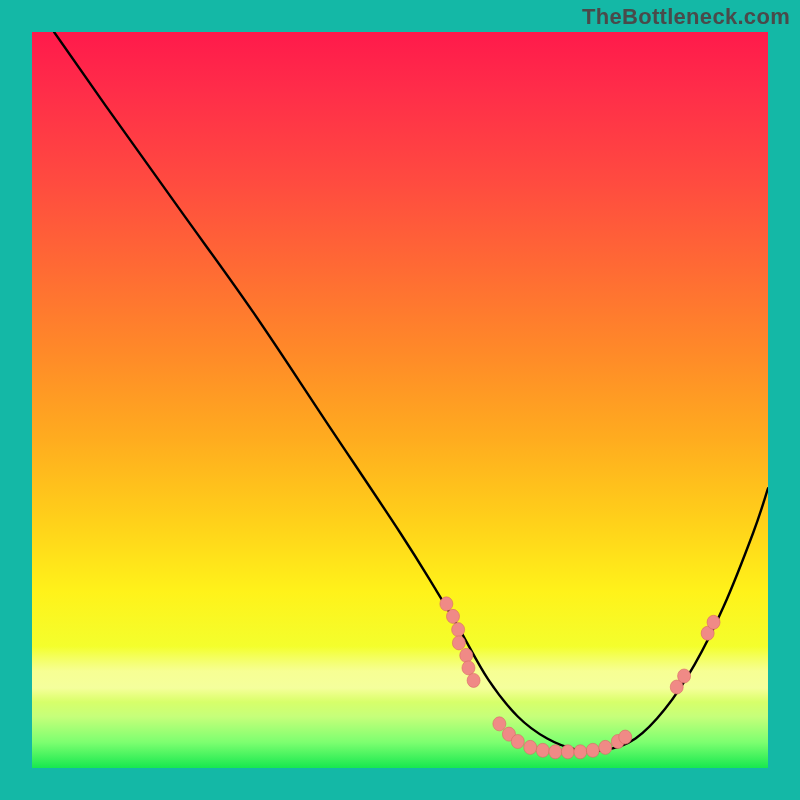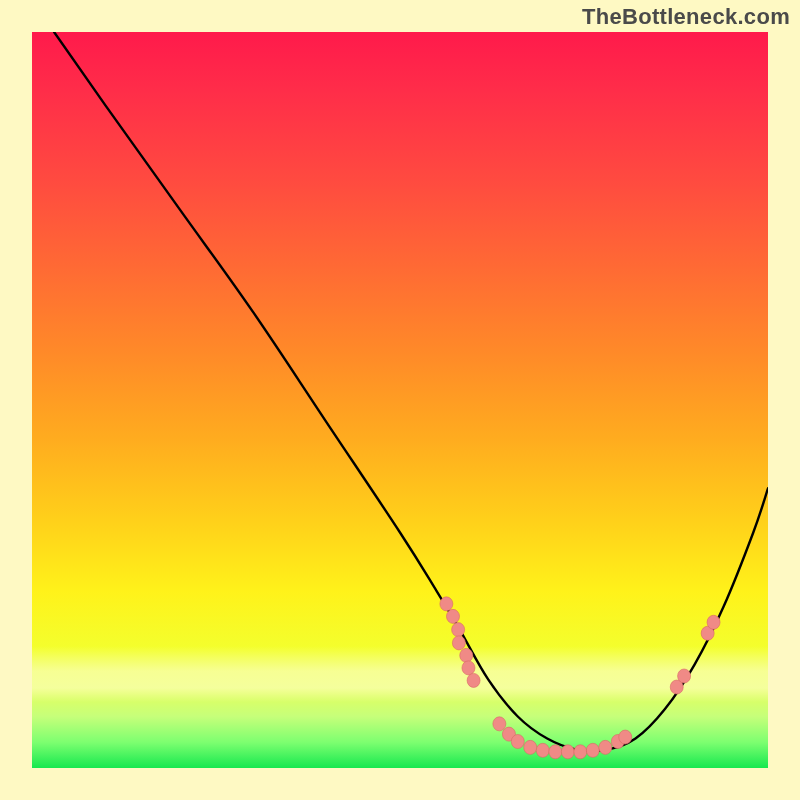--- a/index.html
+++ b/index.html
@@ -8,21 +8,21 @@
     width: 800px;
     height: 800px;
     background: #000;
     overflow: hidden;
     font-family: Arial, Helvetica, sans-serif;
   }
   .frame {
     position: relative;
     width: 800px;
     height: 800px;
-    background: #fef9c3;
+    background: #14b8a6;
   }
   .watermark {
     position: absolute;
     top: 4px;
     right: 10px;
     color: #4a4a4a;
     font-size: 22px;
     font-weight: 600;
     letter-spacing: 0.3px;
     z-index: 5;

